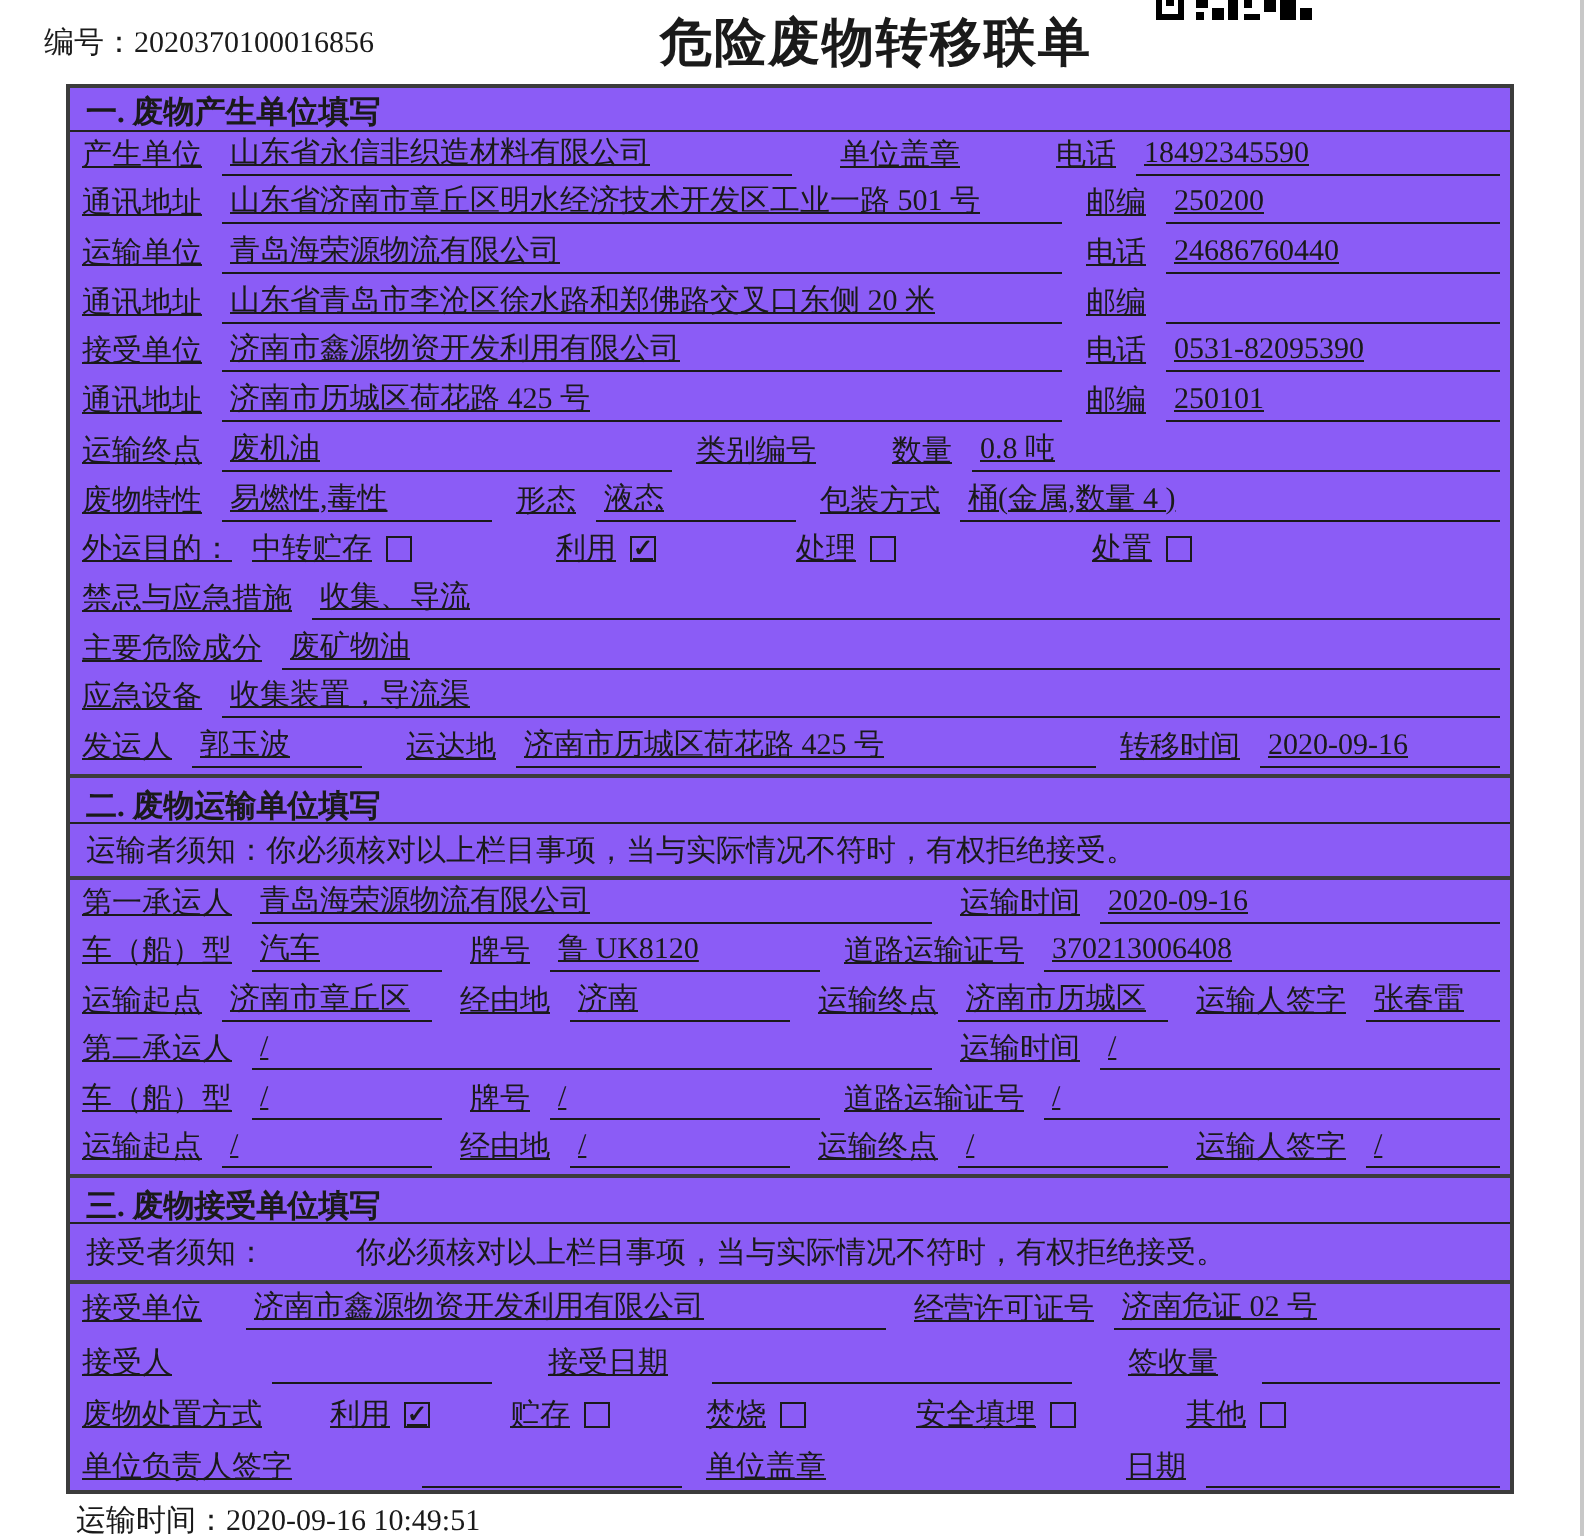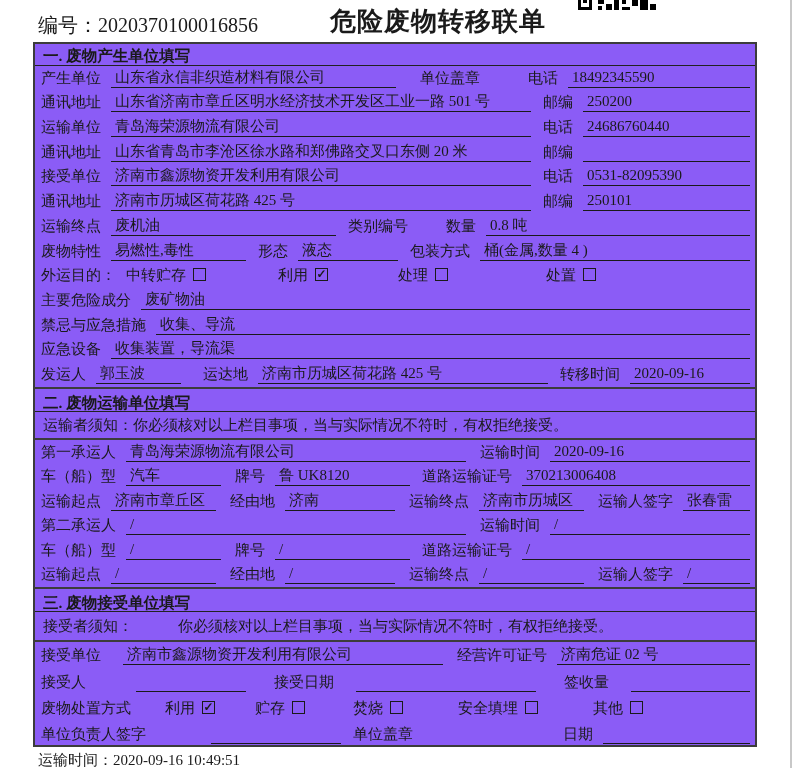--- a/index.html
+++ b/index.html
@@ -1,32 +1,32 @@
 <!DOCTYPE html>
 <html><head>
 <meta charset="utf-8">
 <style>
   * { margin:0; padding:0; box-sizing:border-box; }
   html,body { width:796px; height:768px; background:#ffffff; overflow:hidden;
     font-family:"Liberation Serif","DejaVu Serif",serif; color:#1a1a1a; }
   .page { position:relative; width:796px; height:768px; background:#fff; }
 
   
-  .doc-no { position:absolute; left:38px; top:12px; font-size:20px; white-space:nowrap; }
+  .doc-no { position:absolute; left:22px; top:12px; font-size:15px; white-space:nowrap; }
   .doc-title { position:absolute; left:330px; top:4px; font-size:26px; font-weight:bold; letter-spacing:1px; white-space:nowrap; }
   .qr { position:absolute; left:578px; top:0; }
 
   
   .form { position:absolute; left:33px; top:42px; width:724px; height:705px;
     border:2px solid #3c3c3c; background:#8b5cf6; font-size:15px; }
   .sec-h { font-weight:bold; padding:2px 8px 0 8px; font-size:15.5px;
     border-bottom:1px solid #222; height:22px; }
   .sec-h.bt { border-top:2px solid #3c3c3c; height:25px; padding-top:4px; }
   .notice-row { display:flex; align-items:center; padding:0 8px; border-bottom:2px solid #3c3c3c; white-space:nowrap; }
-  .rows { display:flex; flex-direction:column; }
+  .rows { display:flex; flex-direction:column;text-decoration:underline; }
   .row { display:flex; align-items:flex-end; padding:0 5px 3px 6px; flex:1; line-height:19px; white-space:nowrap; }
   .l { padding-right:10px; }
   .p {  }
   .v { display:inline-block; border-bottom:1px solid #1a1a1a; padding:0 4px; min-height:19px; overflow:hidden; }
   .fv { flex:1; }
   .c { }
 
   .w85{width:85px} .w95{width:95px} .w100{width:100px} .w105{width:105px} .w110{width:110px}
   .w130{width:130px} .w135{width:135px} .w160{width:160px} .w180{width:180px}
   .w225{width:225px} .w285{width:285px} .w290{width:290px} .w320{width:320px}
@@ -159,27 +159,27 @@
           <span>处理</span>
           <span class="cb"></span>
         </span>
         <span class="opt ml98">
           <span>处置</span>
           <span class="cb"></span>
         </span>
       </div>
 
       <div class="row">
+        <span class="l">禁忌与应急措施</span>
+        <span class="v fv">收集、导流</span>
+      </div>
+
+      <div class="row">
         <span class="l">主要危险成分</span>
         <span class="v fv">废矿物油</span>
-      </div>
-
-      <div class="row">
-        <span class="l">禁忌与应急措施</span>
-        <span class="v fv">收集、导流</span>
       </div>
 
       <div class="row">
         <span class="l">应急设备</span>
         <span class="v fv">收集装置，导流渠</span>
       </div>
 
       <div class="row">
         <span class="l">发运人</span>
         <span class="v w85 c">郭玉波</span>

